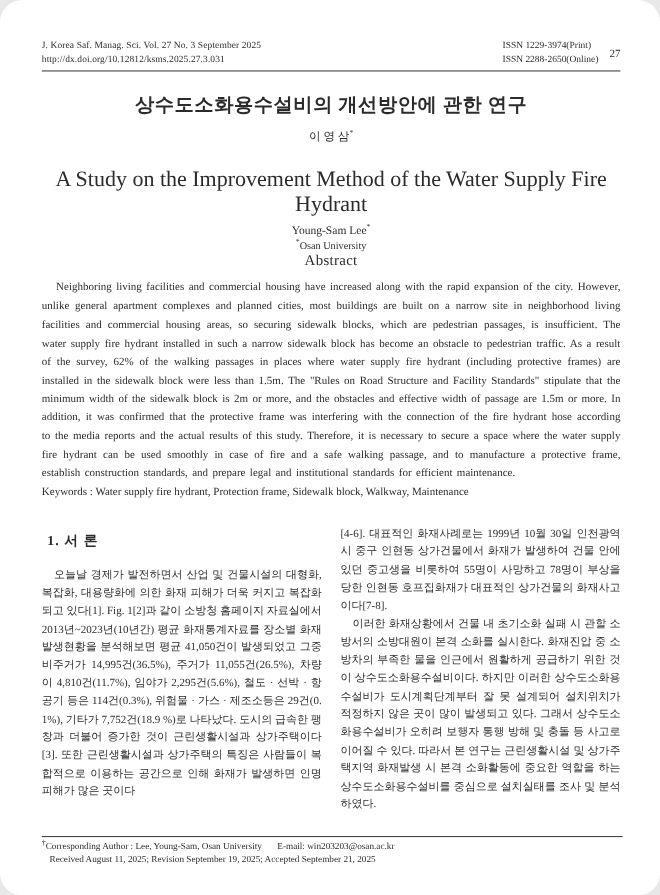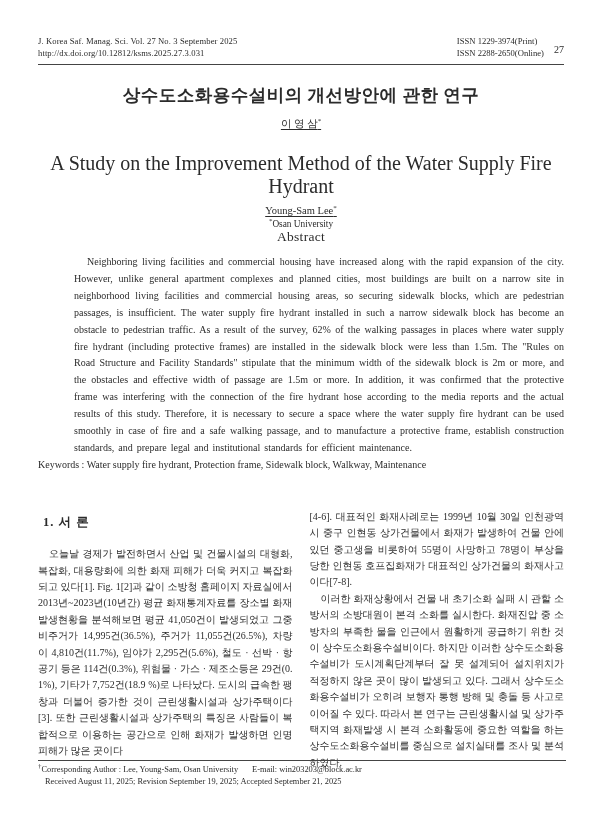--- a/index.html
+++ b/index.html
@@ -7,50 +7,50 @@
   .page {
     position: relative;
     width: 600px;
     height: 814px;
     margin: 0 auto;
     background: #ffffff;
     font-family: "Liberation Serif", "DejaVu Serif", serif;
     color: #2b2b2b;
     padding: 36px 36px 0 38px;
     overflow: hidden;
+    border-radius: 20px;
   }
   
   .hdr { display: flex; justify-content: space-between; align-items: flex-start; }
   .hdr-left { font-size: 8.6px; line-height: 11.5px; letter-spacing: 0.1px; }
   .hdr-right { display: flex; align-items: center; }
   .issn-block { font-size: 8.6px; line-height: 11.5px; text-align: left; }
   .page-num { font-size: 10px; margin-left: 10px; padding-top: 4px; }
   .hdr-rule { border: none; border-top: 1.7px solid #444; margin-top: 5px; }
   
   .ko-title { text-align: center; font-size: 17.5px; font-weight: bold; margin-top: 18px; letter-spacing: 0.5px; }
   .author-line { text-align: center; margin-top: 10px; font-size: 10.5px; }
-  .author-line .uline { text-decoration: underline; text-underline-offset: 2px; }
+  .author-line .uline { text-underline-offset: 2px; }
   .affil-line { text-align: center; margin-top: 3px; font-size: 9.3px; }
   sup { font-size: 7px; vertical-align: super; line-height: 0; }
   .en-title { text-align: center; font-size: 20px; font-weight: normal; margin-top: 21px; }
   .en-author { margin-top: 7px; }
   
   .abs-heading { text-align: center; font-size: 13.5px; font-weight: normal; letter-spacing: 0.3px; }
   .abs-body {
     margin-top: 9px;
     font-size: 10px;
     line-height: 16.9px;
     text-align: justify;
     text-indent: 13px;
     word-spacing: 1.5px;
-    margin-left: 36px;
   }
   .keywords-line { font-size: 10px; line-height: 16.9px; text-align: left; }
   
-  .columns { display: flex; gap: 17px; margin-top: 35px; }
+  .columns { display: flex; gap: 17px; margin-top: 21px; }
   .col { width: 50%; font-size: 10px; line-height: 16.4px; text-align: justify; word-break: break-all; }
   .sec-heading { font-size: 12.5px; font-weight: bold; margin: 5px 0 16px 5px; letter-spacing: 1px; }
   .col p { text-indent: 11px; }
   .col p.no-indent { text-indent: 0; }
   
   .footer { position: absolute; left: 38px; right: 34px; top: 760px; }
   .ftr-rule { border: none; border-top: 1.6px solid #444; margin-bottom: 3px; }
   .ftr-line1 { font-size: 8.4px; line-height: 12px; }
   .ftr-line1 .email { margin-left: 14px; }
   .ftr-line2 { font-size: 8.4px; line-height: 12px; padding-left: 7px; }
@@ -102,18 +102,18 @@
     </div>
     <div class="col">
       <p class="no-indent">[4-6]. 대표적인 화재사례로는 1999년 10월 30일 인천광역시 중구 인현동 상가건물에서 화재가 발생하여 건물 안에 있던 중고생을 비롯하여 55명이 사망하고 78명이 부상을 당한 인현동 호프집화재가 대표적인 상가건물의 화재사고이다[7-8].</p>
       <p>이러한 화재상황에서 건물 내 초기소화 실패 시 관할 소방서의 소방대원이 본격 소화를 실시한다. 화재진압 중 소방차의 부족한 물을 인근에서 원활하게 공급하기 위한 것이 상수도소화용수설비이다. 하지만 이러한 상수도소화용수설비가 도시계획단계부터 잘 못 설계되어 설치위치가 적정하지 않은 곳이 많이 발생되고 있다. 그래서 상수도소화용수설비가 오히려 보행자 통행 방해 및 충돌 등 사고로 이어질 수 있다. 따라서 본 연구는 근린생활시설 및 상가주택지역 화재발생 시 본격 소화활동에 중요한 역할을 하는 상수도소화용수설비를 중심으로 설치실태를 조사 및 분석하였다.</p>
     </div>
   </div>
 
   <div class="footer">
     <hr class="ftr-rule">
     <div class="ftr-line1">
-      <sup>†</sup><span>Corresponding Author : Lee, Young-Sam, Osan University</span><span class="email">E-mail: win203203@block.ac.kr</span>
+      <sup>†</sup><span>Corresponding Author : Lee, Young-Sam, Osan University</span><span class="email">E-mail: win203203@osan.ac.kr</span>
     </div>
     <div class="ftr-line2">Received August 11, 2025; Revision September 19, 2025; Accepted September 21, 2025</div>
   </div>
 
 </div>
 
 </body></html>

